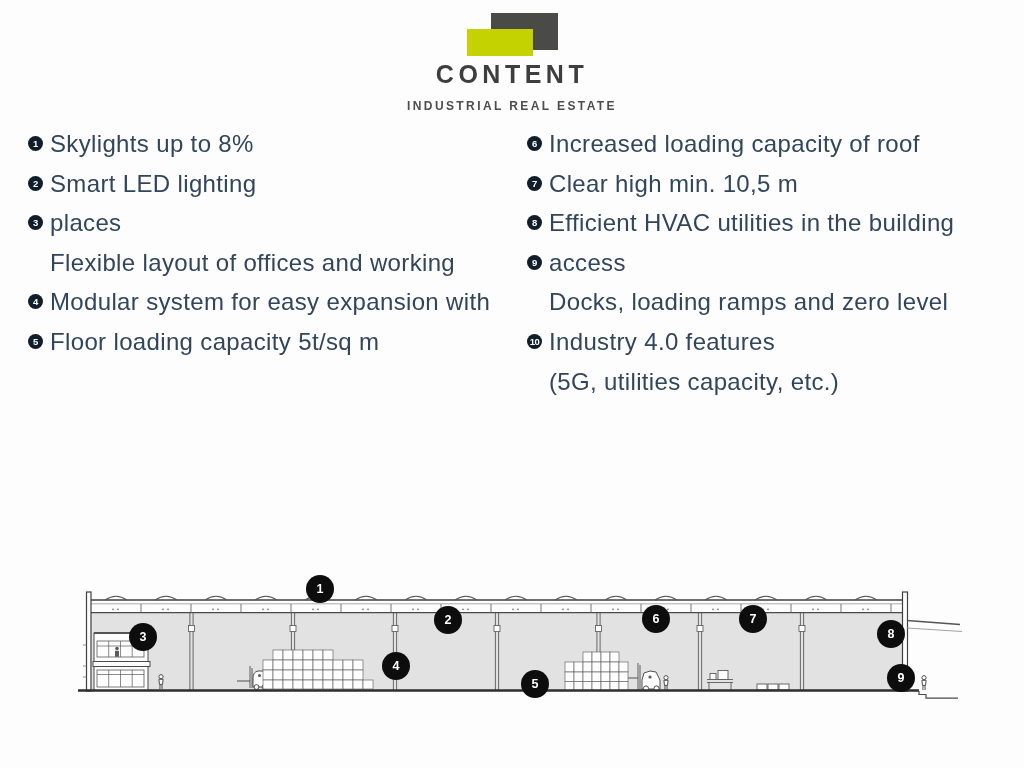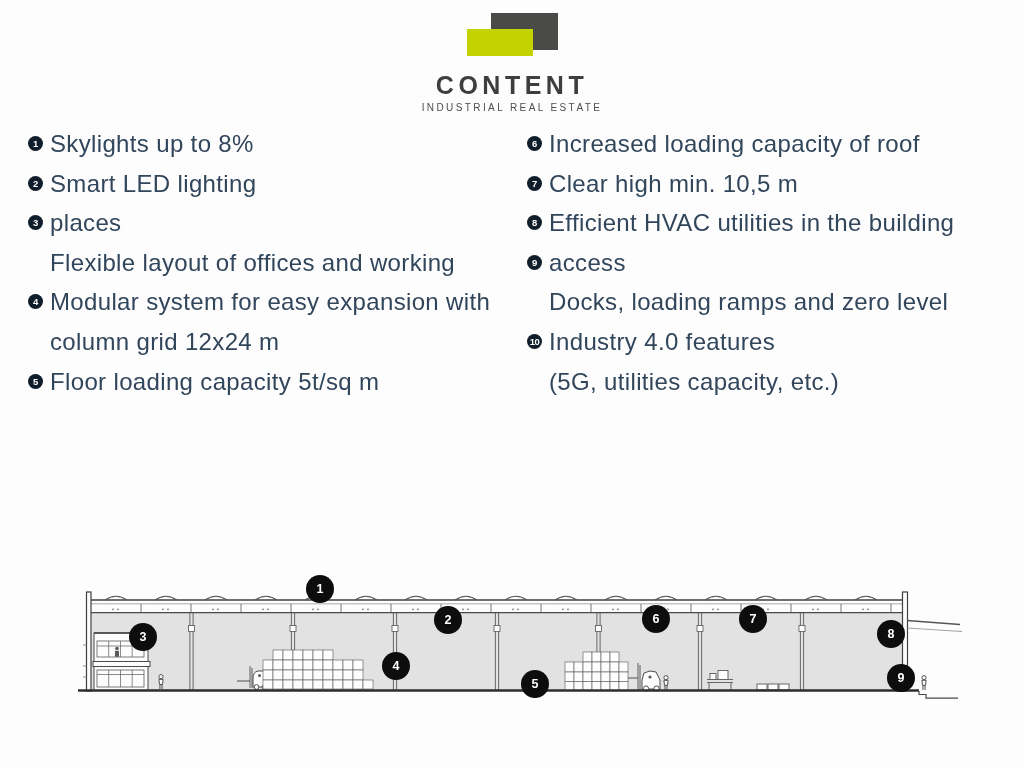--- a/index.html
+++ b/index.html
@@ -4,22 +4,22 @@
 <style>
   html,body{margin:0;padding:0;background:#fdfdfd;}
   .page{position:relative;width:1024px;height:768px;background:#fdfdfd;overflow:hidden;
         font-family:"Liberation Sans",sans-serif;}
 
   
   .logo{position:absolute;top:13px;left:0;width:1024px;display:flex;flex-direction:column;align-items:center;}
   .logo-mark{position:relative;width:91px;height:43px;}
   .logo-rect-dark{position:absolute;right:0;top:0;width:67px;height:37px;}
   .logo-rect-lime{position:absolute;left:0;bottom:0;width:66px;height:27px;}
-  .logo-name{margin-top:15px;font-size:25px;font-weight:700;letter-spacing:4.5px;color:#3e3e3e;}
-  .logo-tagline{margin-top:2px;font-size:10px;font-weight:400;letter-spacing:2.4px;color:#4d4d4d;}
+  .logo-name{margin-top:4px;font-size:25px;font-weight:700;letter-spacing:4.5px;color:#3e3e3e;}
+  .logo-tagline{margin-top:10px;font-size:12px;font-weight:700;letter-spacing:2.4px;color:#4d4d4d;}
 
   
   .features{position:absolute;top:124px;}
   .features-left{left:28px;width:470px;}
   .features-right{left:527px;width:472px;}
   .feature{position:relative;padding-left:22px;}
   .bullet{position:absolute;left:0;top:12px;width:15px;height:15px;border-radius:50%;
           background:#101e2b;color:#ffffff;font-size:9.5px;font-weight:700;
           display:flex;align-items:center;justify-content:center;letter-spacing:-0.5px;}
   .feature-line{display:block;font-size:24px;line-height:39.6px;color:#31455b;
@@ -55,21 +55,20 @@
         <span class="feature-line">Smart LED lighting</span>
       </div>
       <div class="feature">
         <span class="bullet">3</span>
         <span class="feature-line">places</span>
         <span class="feature-line">Flexible layout of offices and working</span>
       </div>
       <div class="feature">
         <span class="bullet">4</span>
         <span class="feature-line">Modular system for easy expansion with</span>
-        <span class="feature-line">column grid 12x24 m</span>
       </div>
       <div class="feature">
         <span class="bullet">5</span>
         <span class="feature-line">Floor loading capacity 5t/sq m</span>
       </div>
     </section>
   <section id="features-right" class="features features-right">
       <div class="feature">
         <span class="bullet">6</span>
         <span class="feature-line">Increased loading capacity of roof</span>

